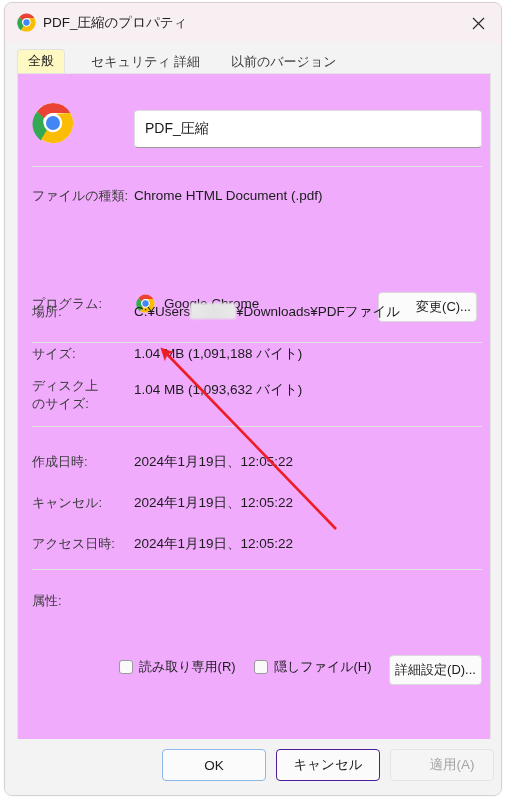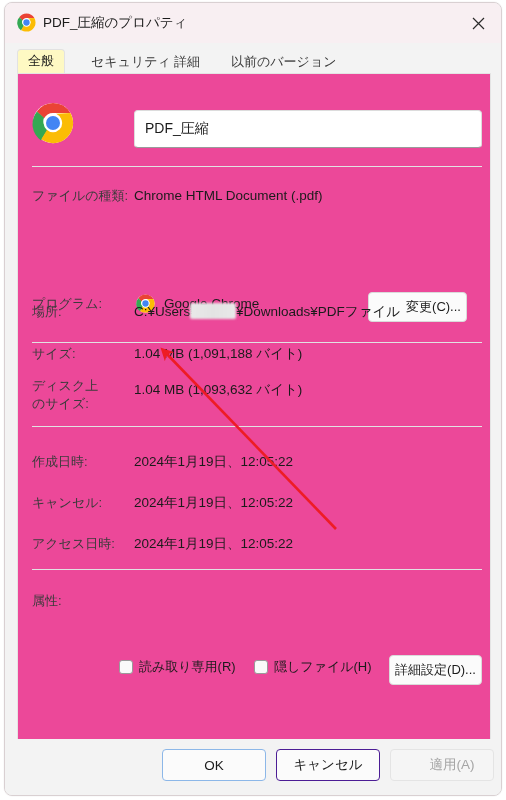--- a/index.html
+++ b/index.html
@@ -101,21 +101,21 @@
     line-height: 22px;
   }
 
   
   #panel {
     position: absolute;
     left: 12px;
     top: 70px;
     width: 474px;
     height: 667px;
-    background: #ec4899;
+    background: #f0abfc;
     border: 1px solid #e4e4e4;
     box-sizing: border-box;
   }
 
   
   #fileicon {
     position: absolute;
     left: 14px;
     top: 28px;
     width: 42px;
@@ -175,21 +175,21 @@
     background: #fbfbfb;
     border: 1px solid #dadada;
     border-radius: 4px;
     font-family: "Liberation Sans", "DejaVu Sans", sans-serif;
     font-size: 13px;
     color: #1b1b1b;
     text-align: center;
     cursor: default;
     padding: 0;
   }
-  #btn-change { left: 350px; top: 218px; width: 99px; height: 30px; padding-left: 32px; }
+  #btn-change { left: 360px; top: 218px; width: 99px; height: 30px; padding-left: 32px; }
   #btn-advanced { left: 371px; top: 581px; width: 93px; height: 30px; }
 
   
   #redaction {
     position: absolute;
     left: 172px;
     top: 299px;
     width: 46px;
     height: 16px;
     background: linear-gradient(90deg,#e9e9e9,#e3e3e3,#e9e9e9);

